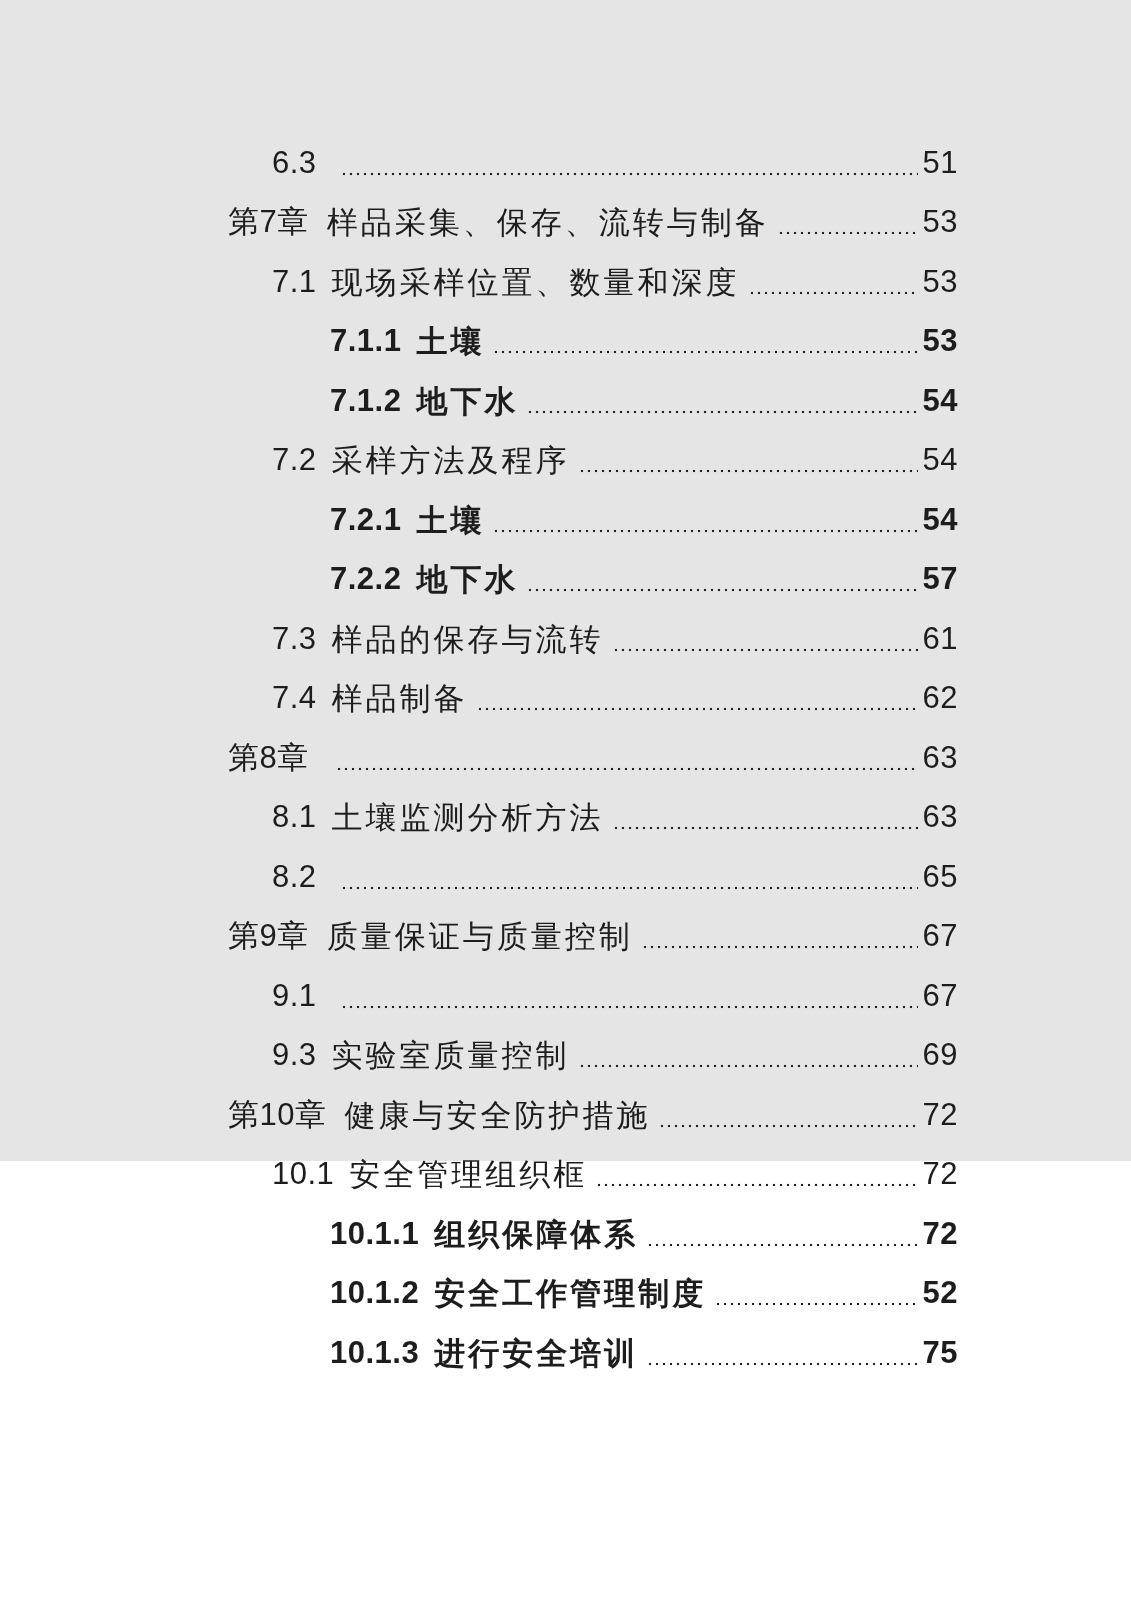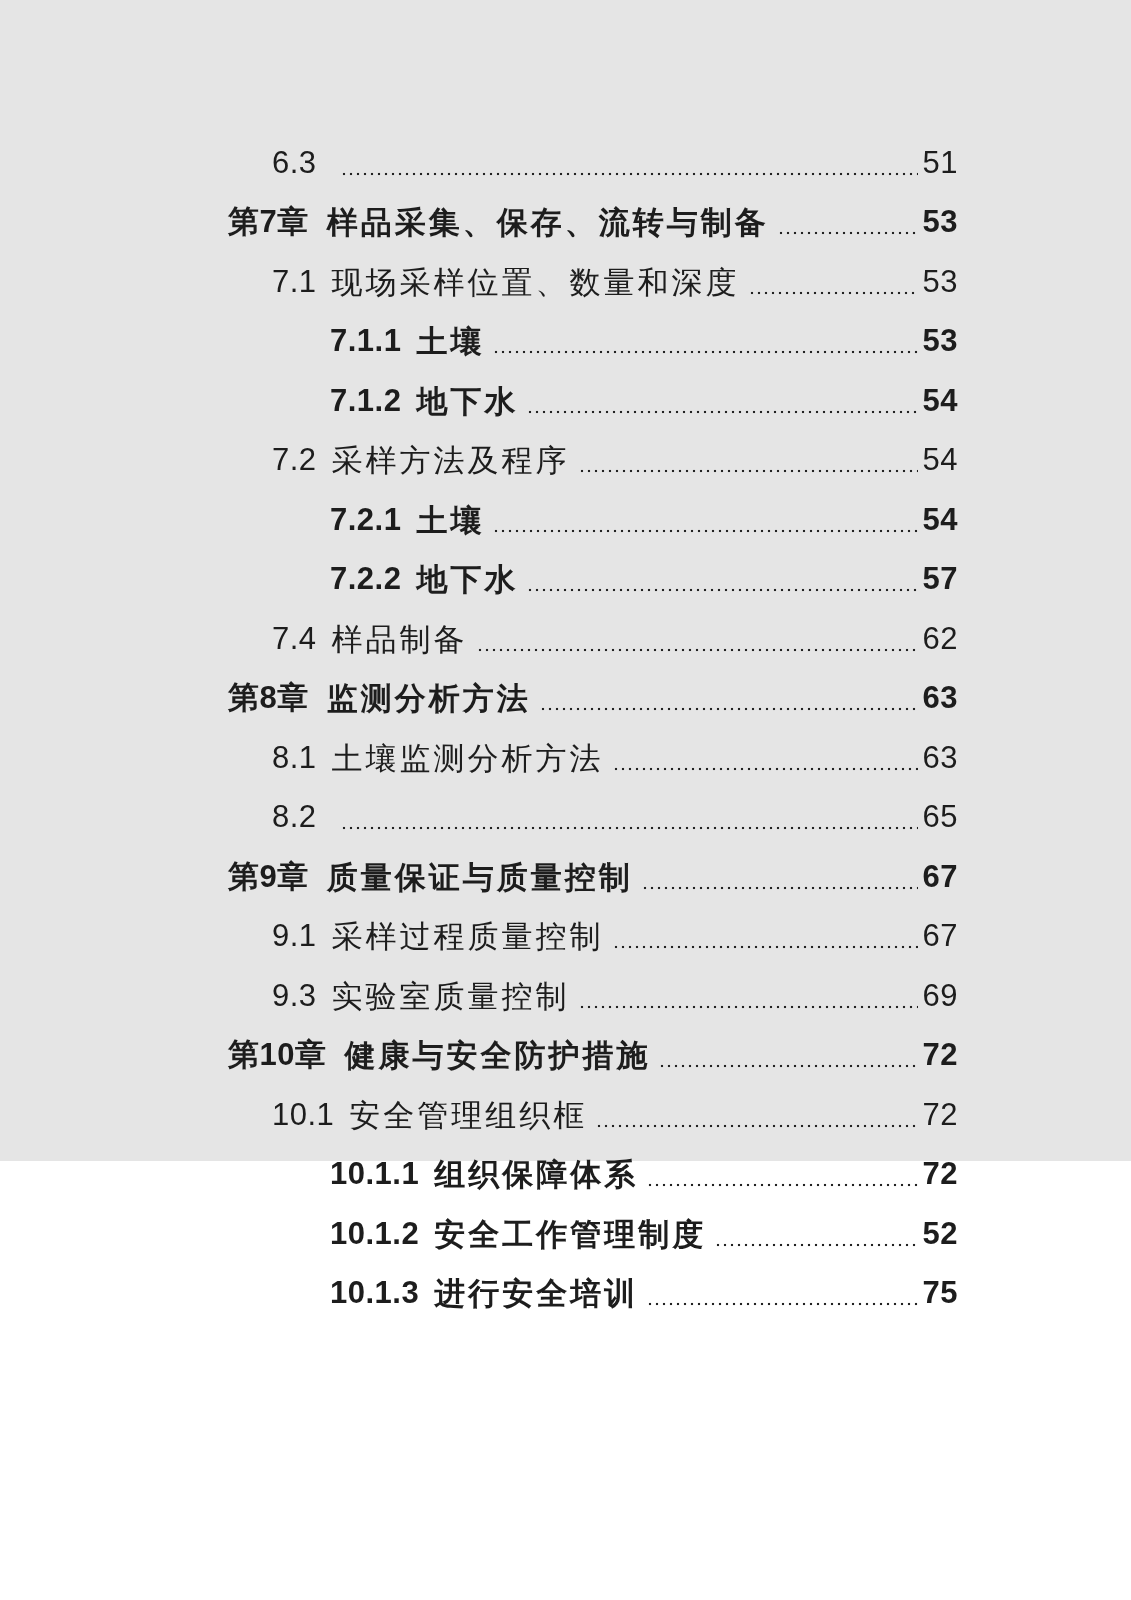--- a/index.html
+++ b/index.html
@@ -24,21 +24,21 @@
   .row {
     display: flex;
     align-items: center;
     height: 59.5px;
     padding-right: 173px;
     color: #1d1d1d;
     font-size: 31px;
     line-height: 38px;
     white-space: nowrap;
   }
-  .lvl1 { padding-left: 228px; font-weight: bold; }
+  .lvl1 { padding-left: 228px; }
   .lvl2 { padding-left: 272px; }
   .lvl3 { padding-left: 330px; font-weight: bold; }
   .num {
     font-family: "Liberation Sans", "DejaVu Sans", sans-serif;
     margin-right: 15px;
     letter-spacing: 0.5px;
   }
   .lvl1 .num { margin-right: 18px; }
   .title {
     font-family: "DejaVu Serif", "Liberation Serif", serif;
@@ -114,31 +114,36 @@
     <span class="pg">54</span>
   </div>
 
   <div class="row lvl3">
     <span class="num">7.2.2</span>
     <span class="title">地下水</span>
     <span class="leader"></span>
     <span class="pg">57</span>
   </div>
 
+  <div class="row lvl2">
+    <span class="num">7.3</span>
+    <span class="title">样品的保存与流转</span>
+    <span class="leader"></span>
+    <span class="pg">61</span>
+  </div>
 
   <div class="row lvl2">
     <span class="num">7.4</span>
     <span class="title">样品制备</span>
     <span class="leader"></span>
     <span class="pg">62</span>
   </div>
 
   <div class="row lvl1">
     <span class="num">第8章</span>
-    <span class="title">监测分析方法</span>
     <span class="leader"></span>
     <span class="pg">63</span>
   </div>
 
   <div class="row lvl2">
     <span class="num">8.1</span>
     <span class="title">土壤监测分析方法</span>
     <span class="leader"></span>
     <span class="pg">63</span>
   </div>
@@ -151,21 +156,20 @@
 
   <div class="row lvl1">
     <span class="num">第9章</span>
     <span class="title">质量保证与质量控制</span>
     <span class="leader"></span>
     <span class="pg">67</span>
   </div>
 
   <div class="row lvl2">
     <span class="num">9.1</span>
-    <span class="title">采样过程质量控制</span>
     <span class="leader"></span>
     <span class="pg">67</span>
   </div>
 
 
   <div class="row lvl2">
     <span class="num">9.3</span>
     <span class="title">实验室质量控制</span>
     <span class="leader"></span>
     <span class="pg">69</span>

